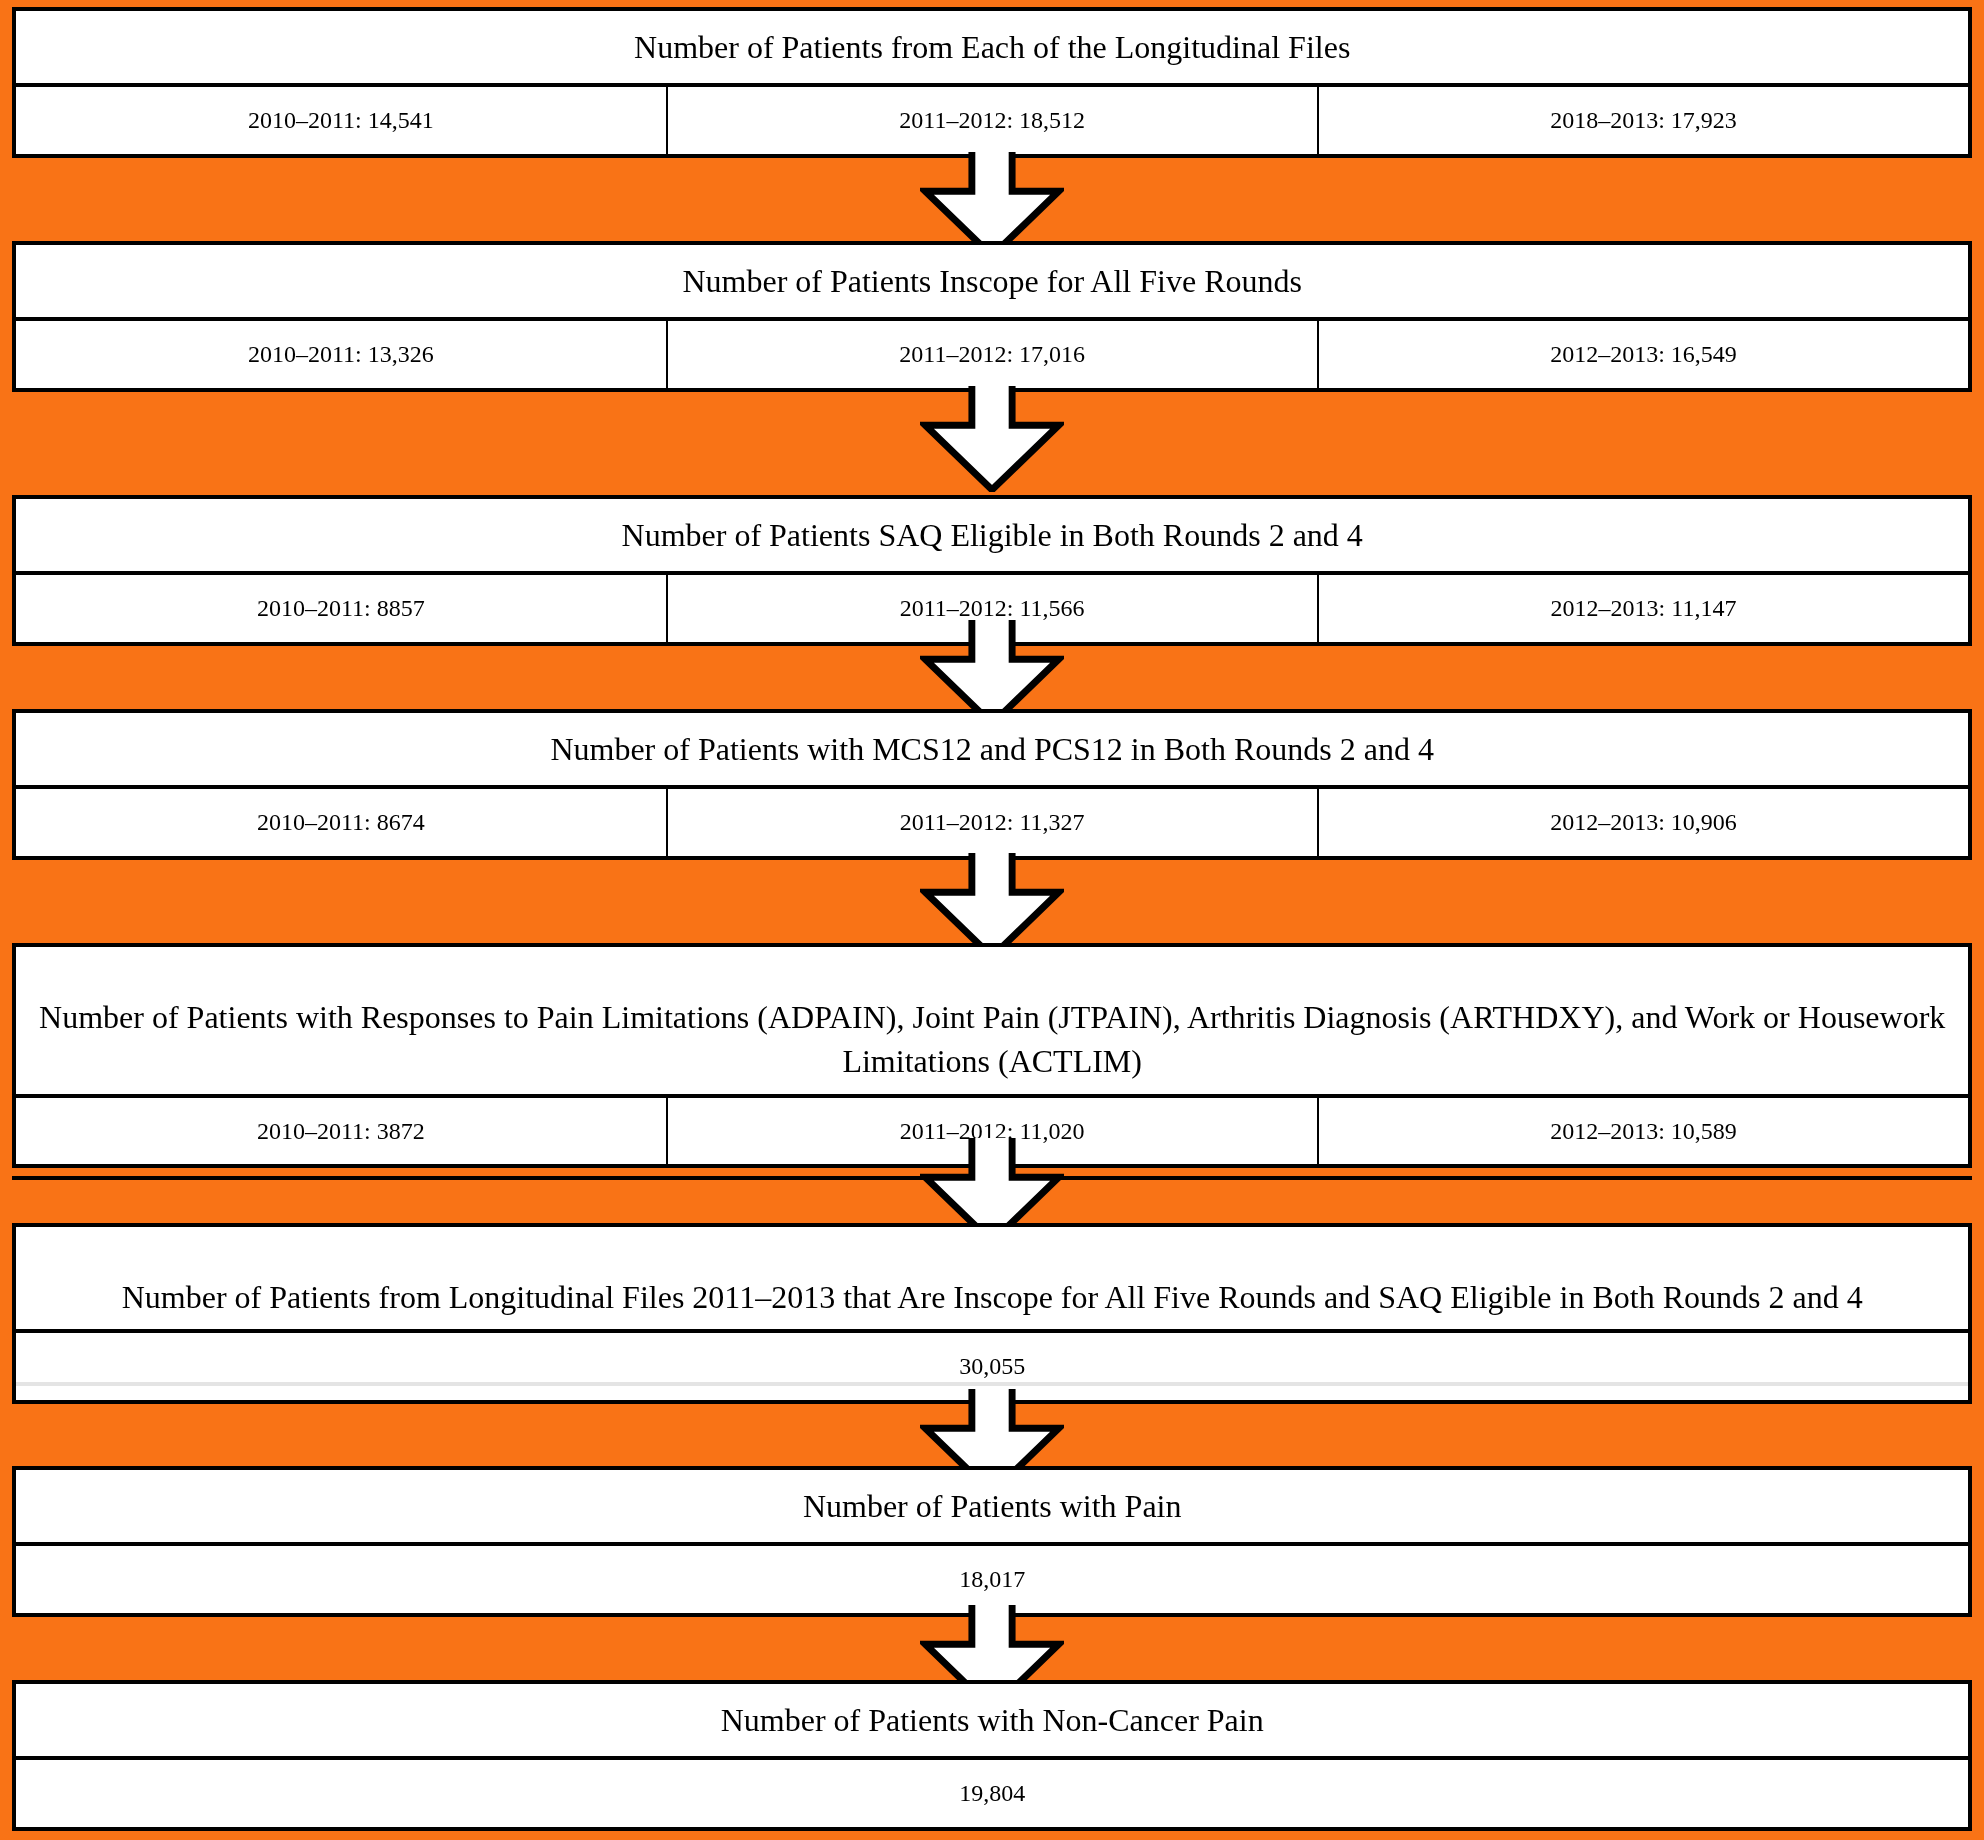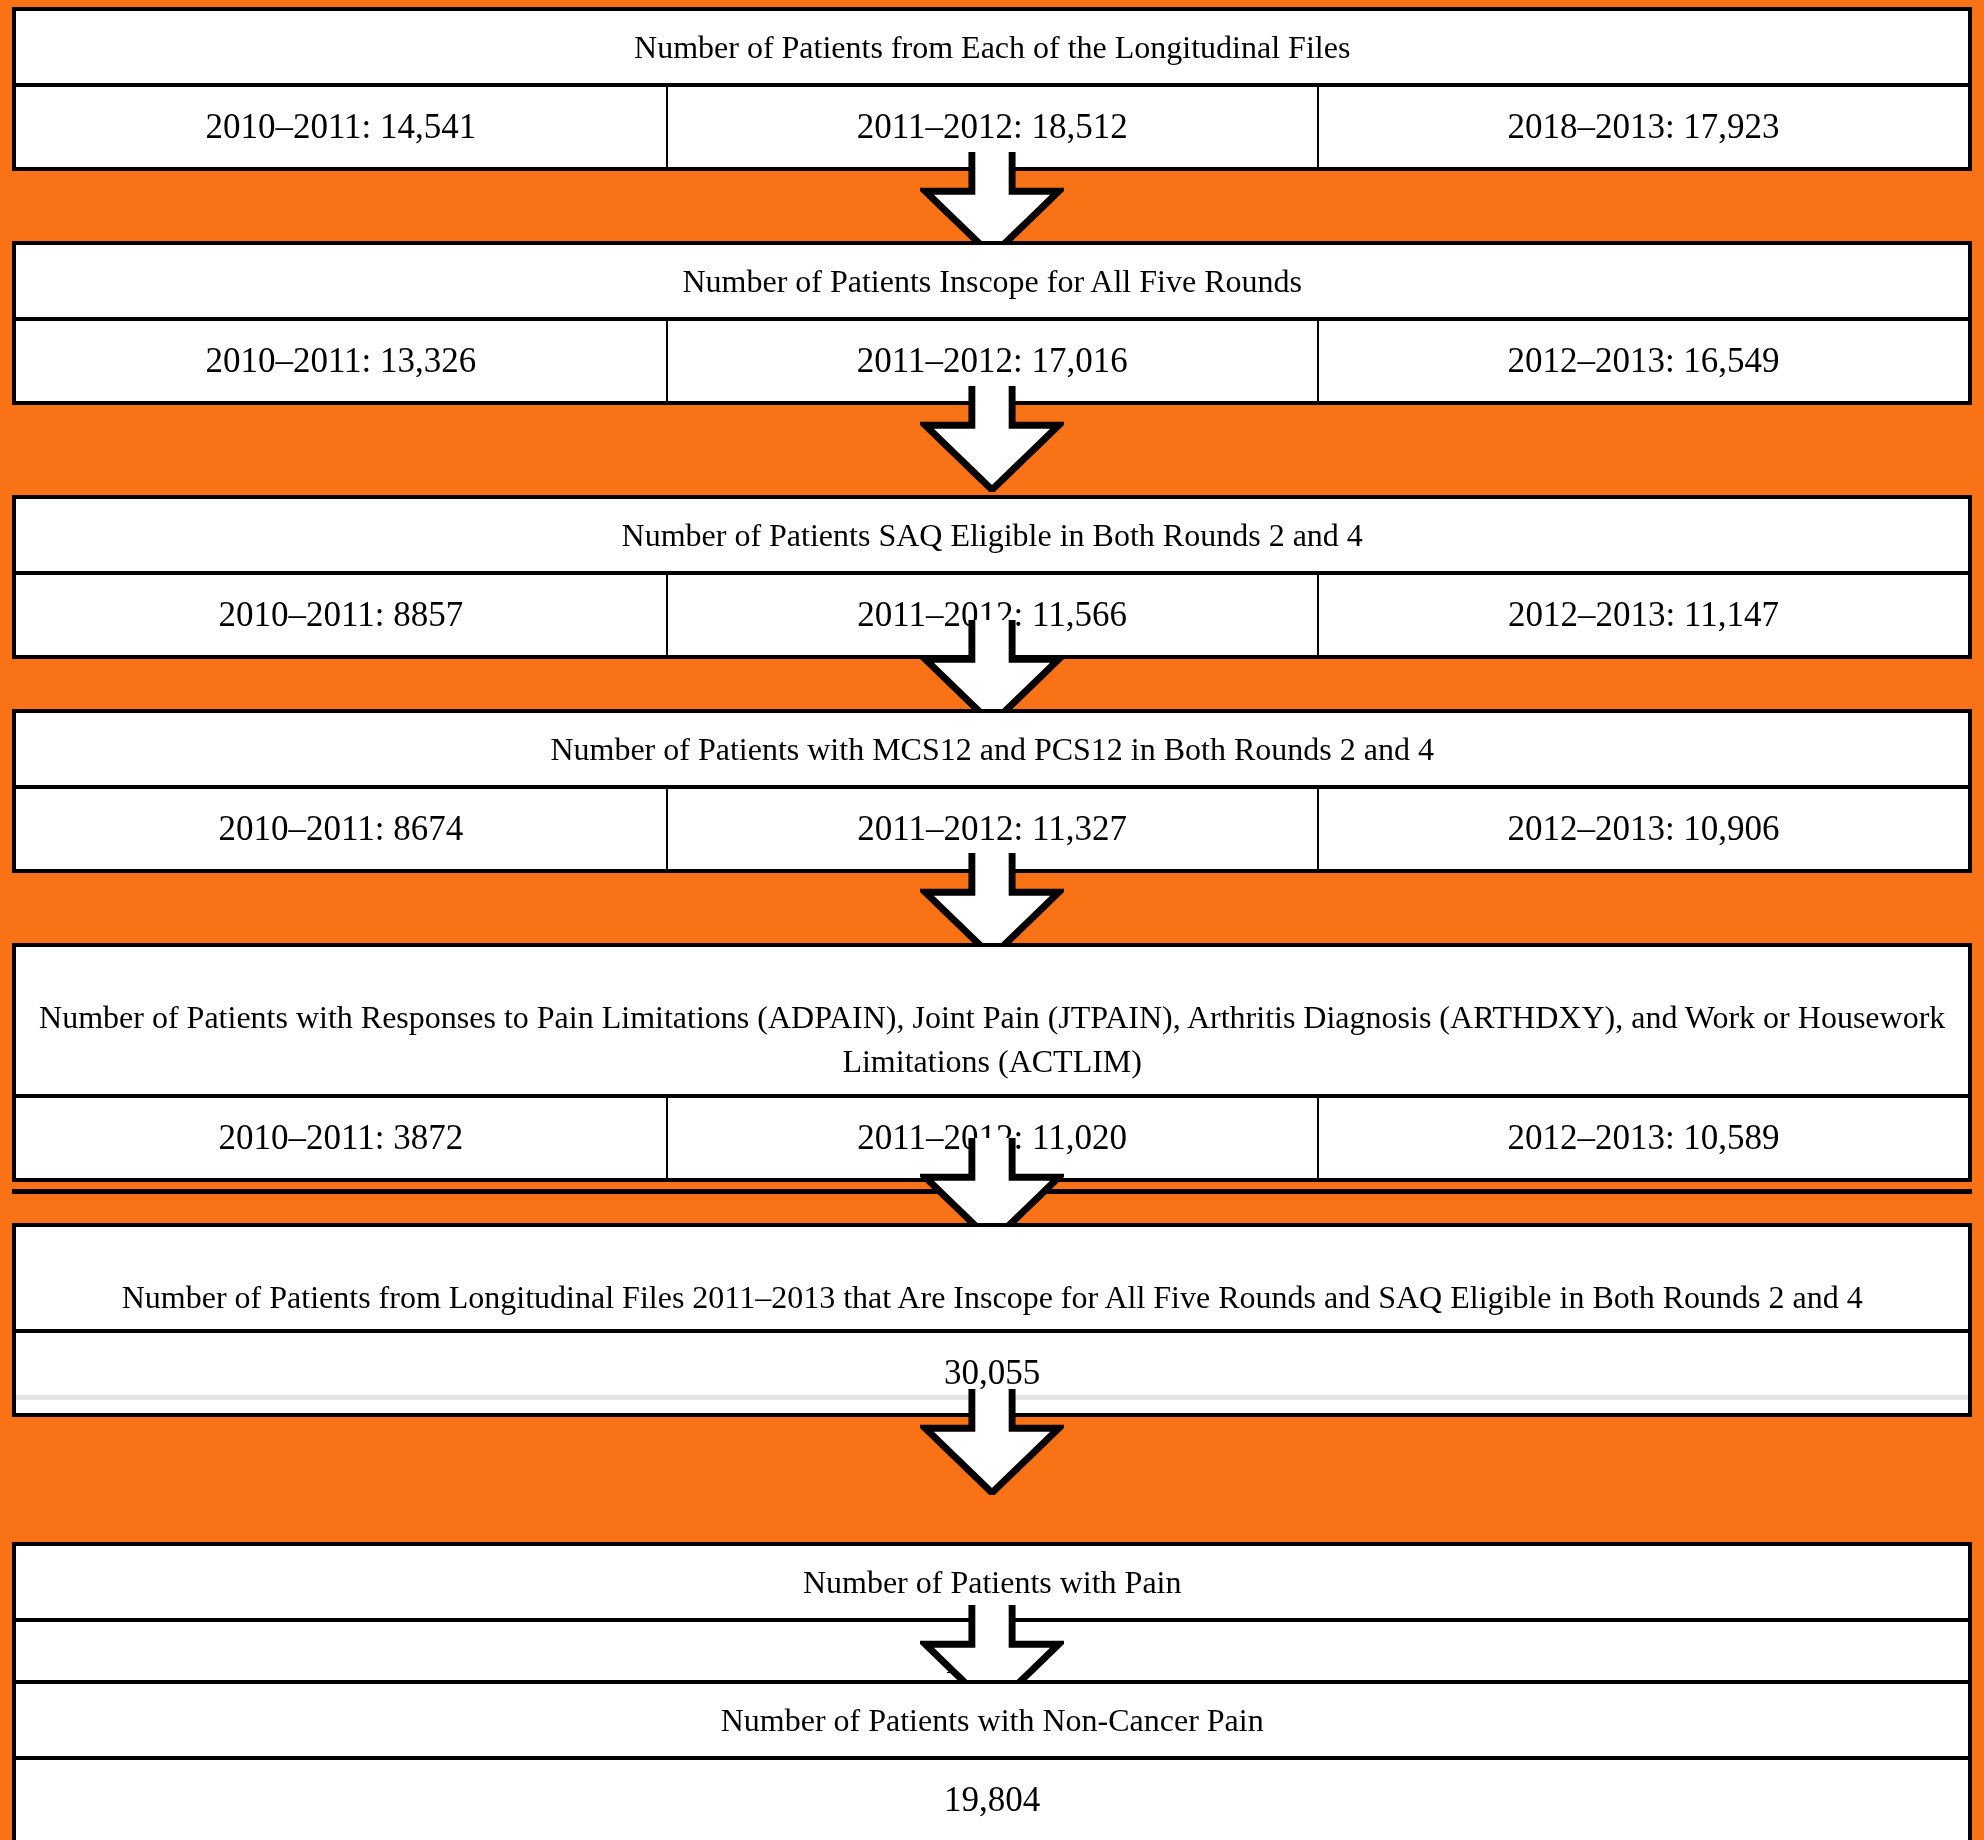--- a/index.html
+++ b/index.html
@@ -52,21 +52,21 @@
     display: flex;
     width: 100%;
     box-sizing: border-box;
     background: #ffffff;
   }
 
   .cell {
     flex: 1 1 0;
     box-sizing: border-box;
     text-align: center;
-    font-size: 35px;
+    font-size: 24px;
     line-height: 1.2;
     padding: 19px 4.2px 19px 4.2px;
     border-right: 2.1px solid #000000;
     background: #ffffff;
     white-space: nowrap;
   }
   .cell:last-child { border-right: none; }
 
   .cell.single {
     border-right: none;
@@ -175,21 +175,21 @@
     <div class="stage-row" style="position:relative;">
       <div class="cell single">30,055</div>
       <div class="greyline" style="bottom:13.8px;"></div>
     </div>
   </div>
 
   <svg class="arrow-svg" style="left:920px; top:1389px;" width="144" height="106" viewBox="0 0 272 200">
     <path d="M 98 0 L 98 74 L 10 74 L 136 196 L 262 74 L 174 74 L 174 0" fill="#ffffff" stroke="#000000" stroke-width="13" stroke-linejoin="miter"></path>
   </svg>
 
-  <div class="stage" style="top:1542px;">
+  <div class="stage" style="top:1466px;">
     <div class="stage-title">Number of Patients with Pain</div>
     <div class="stage-row">
       <div class="cell single">18,017</div>
     </div>
   </div>
 
   <svg class="arrow-svg" style="left:920px; top:1605px;" width="144" height="106" viewBox="0 0 272 200">
     <path d="M 98 0 L 98 74 L 10 74 L 136 196 L 262 74 L 174 74 L 174 0" fill="#ffffff" stroke="#000000" stroke-width="13" stroke-linejoin="miter"></path>
   </svg>
 

